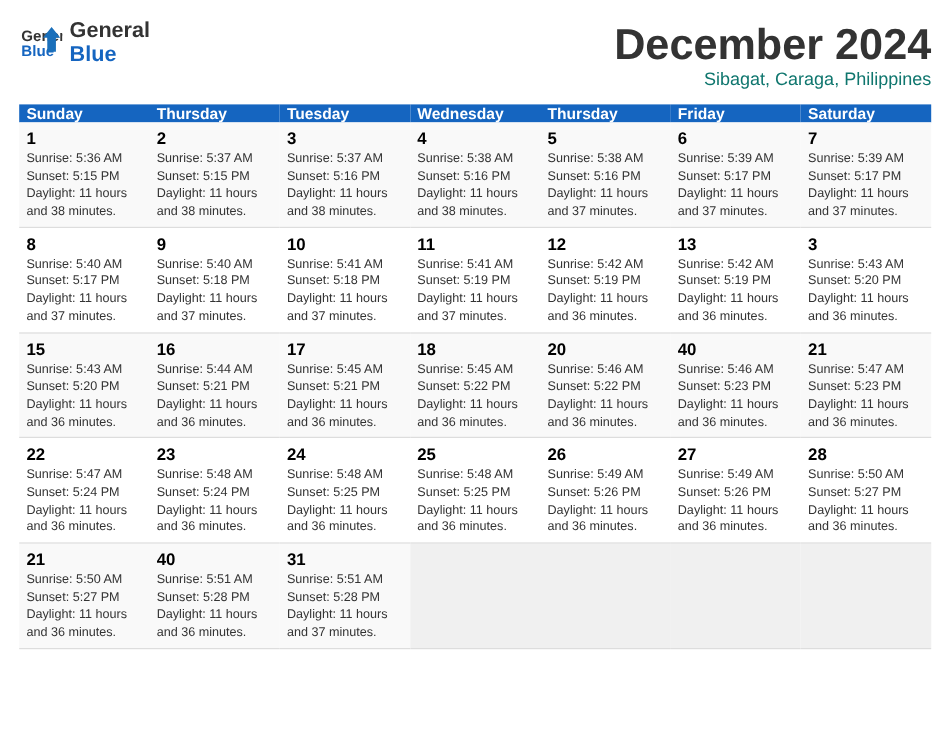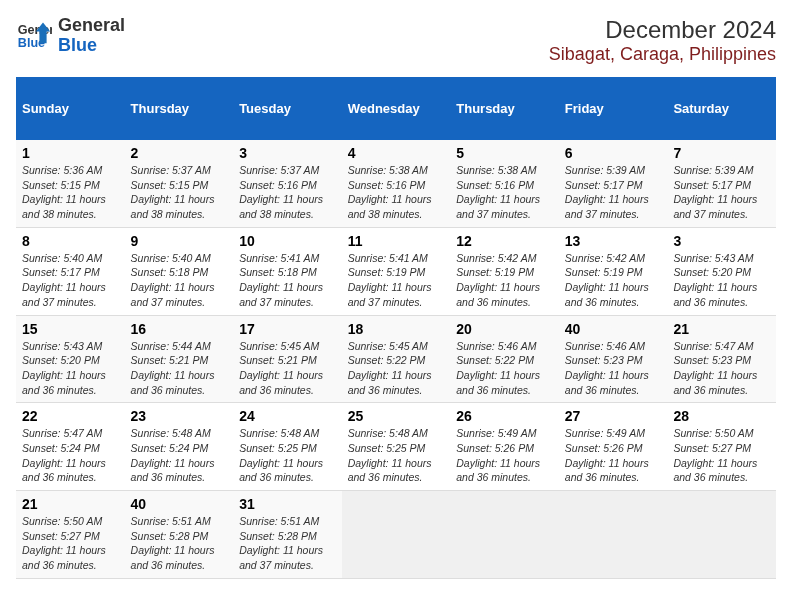--- a/index.html
+++ b/index.html
@@ -31,39 +31,39 @@
       color: #1565c0;
     }
     .logo-icon {
       width: 36px;
       height: 36px;
     }
     .title-area {
       text-align: right;
     }
     .main-title {
-      font-size: 24px;
-      font-weight: normal;
+      font-size: 36px;
+      font-weight: bold;
       color: #333;
     }
     .sub-title {
-      font-size: 18px;
-      color: #7f1d1d;
+      font-size: 15px;
+      color: #0f766e;
     }
     table {
       width: 100%;
       border-collapse: collapse;
       font-size: 11px;
     }
     thead tr {
       background-color: #1565c0;
       color: #fff;
     }
     thead th {
-      padding: 24px 6px;
+      padding: 0 6px;
       text-align: left;
       font-size: 13px;
       font-weight: bold;
     }
     tbody tr {
       border-bottom: 1px solid #ddd;
     }
     tbody tr:nth-child(odd) {
       background: #f9f9f9;
     }
@@ -78,21 +78,20 @@
     .day-number {
       font-size: 14px;
       font-weight: bold;
       display: block;
       margin-bottom: 2px;
     }
     .day-info {
       font-size: 10.5px;
       color: #333;
       line-height: 1.4;
-      font-style: italic;
     }
     .empty-cell {
       background: #f0f0f0;
     }
   </style>
 </head>
 <body>
 
 <div class="header-area">
   <div class="logo">

